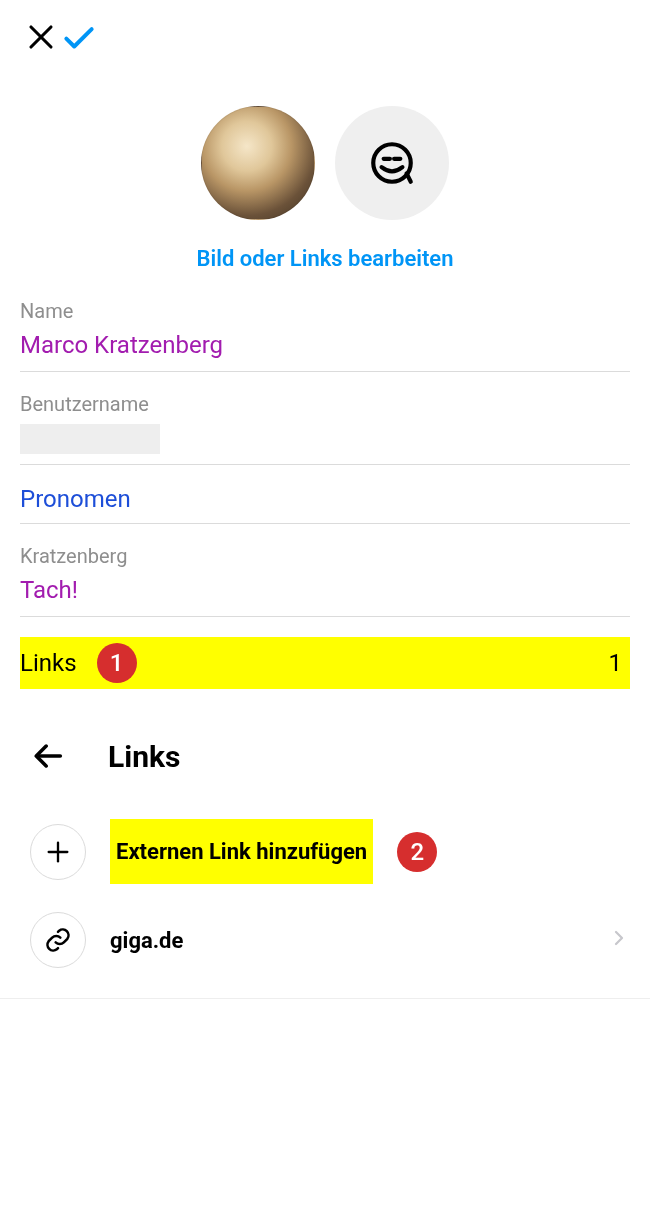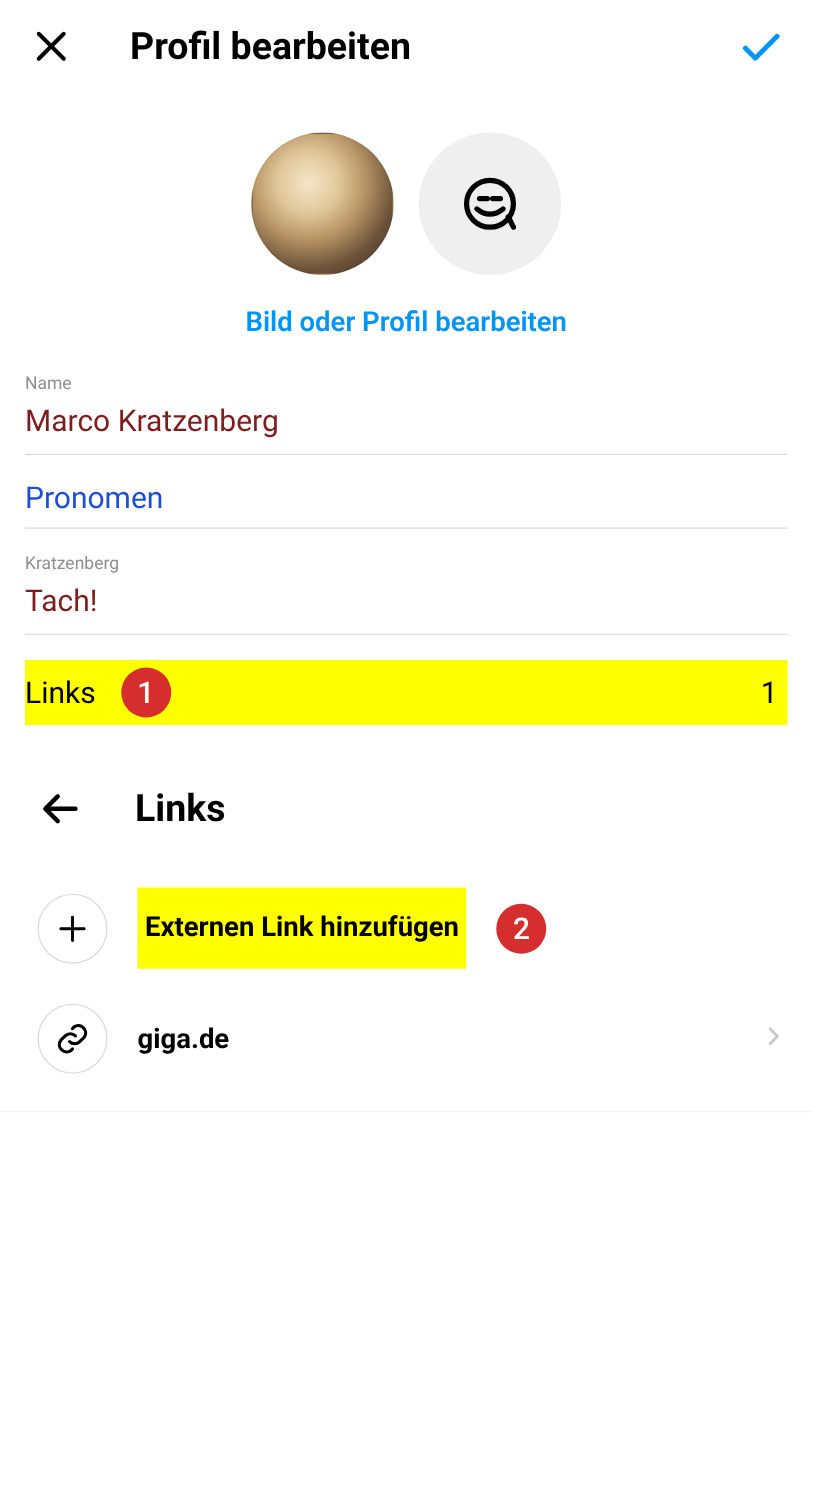--- a/index.html
+++ b/index.html
@@ -69,26 +69,26 @@
   .form {
     padding: 0 20px;
     margin-top: 28px;
   }
   .field {
     border-bottom: 1px solid #dbdbdb;
     padding-bottom: 10px;
     margin-bottom: 20px;
   }
   .field-label {
-    font-size: 14px;
+    font-size: 20px;
     color: #8e8e8e;
   }
   .field-value {
     font-size: 24px;
-    color: #7f1d1d;
+    color: #a21caf;
     margin-top: 8px;
     min-height: 30px;
   }
   .field-placeholder {
     font-size: 24px;
     color: #1d4ed8;
   }
   .redacted {
     background: #eeeeee;
     width: 140px;
@@ -182,50 +182,53 @@
 </head>
 <body>
 
 <div class="header">
   <div class="close">
     <svg width="30" height="30" viewBox="0 0 24 24">
       <line x1="4" y1="4" x2="20" y2="20" stroke="#000" stroke-width="2.5" stroke-linecap="round"></line>
       <line x1="20" y1="4" x2="4" y2="20" stroke="#000" stroke-width="2.5" stroke-linecap="round"></line>
     </svg>
   </div>
-  <div class="title">Profil bearbeiten</div>
   <div class="check">
     <svg width="40" height="40" viewBox="0 0 24 24">
       <polyline points="4,13 9,18 20,7" fill="none" stroke="#0095f6" stroke-width="2.5" stroke-linecap="round" stroke-linejoin="round"></polyline>
     </svg>
   </div>
 </div>
 
 <div class="avatars">
   <div class="avatar-photo"></div>
   <div class="avatar-icon">
     <svg width="50" height="50" viewBox="0 0 24 24">
       <circle cx="12" cy="12" r="9" fill="none" stroke="#000" stroke-width="2"></circle>
       <path d="M7 14 Q12 18 17 14" fill="none" stroke="#000" stroke-width="2" stroke-linecap="round"></path>
       <line x1="8" y1="10" x2="11" y2="10" stroke="#000" stroke-width="2" stroke-linecap="round"></line>
       <line x1="13" y1="10" x2="16" y2="10" stroke="#000" stroke-width="2" stroke-linecap="round"></line>
       <path d="M19 17 L21 21" fill="none" stroke="#000" stroke-width="2" stroke-linecap="round"></path>
     </svg>
   </div>
 </div>
 
-<div class="edit-pic">Bild oder Profil bearbeiten</div>
+<div class="edit-pic">Bild oder Links bearbeiten</div>
 
 <div class="form">
 
   <div class="field">
     <div class="field-label">Name</div>
     <div class="field-value">Marco Kratzenberg</div>
   </div>
 
+  <div class="field">
+    <div class="field-label">Benutzername</div>
+    <div class="redacted"></div>
+  </div>
 
   <div class="field">
     <div class="field-placeholder">Pronomen</div>
   </div>
 
   <div class="field">
     <div class="field-label">Kratzenberg</div>
     <div class="field-value">Tach!</div>
   </div>
 

